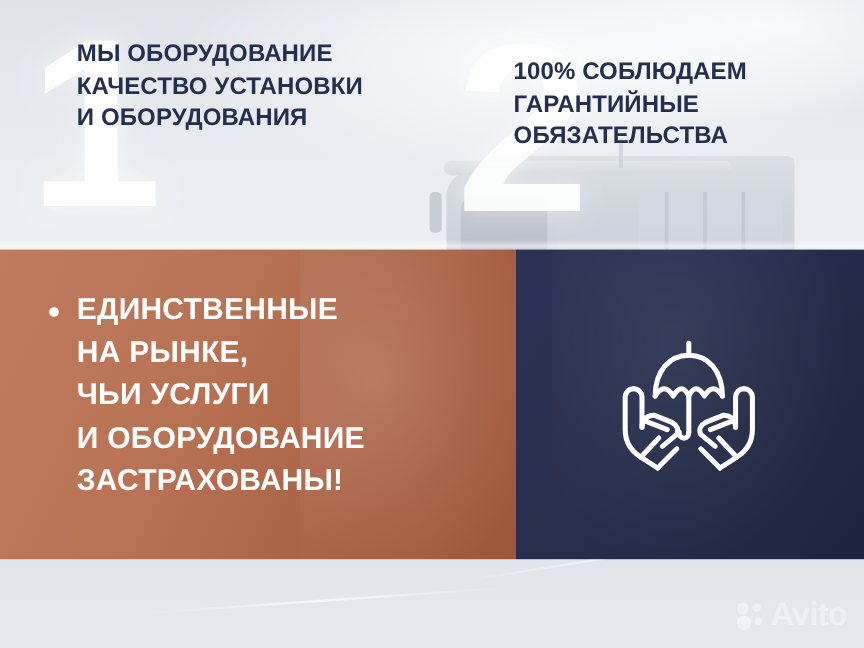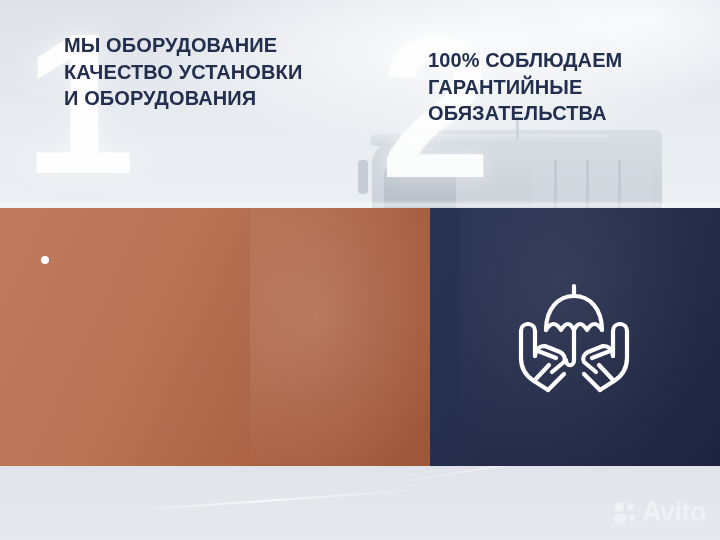--- a/index.html
+++ b/index.html
@@ -281,20 +281,25 @@
 КАЧЕСТВО УСТАНОВКИ
 И ОБОРУДОВАНИЯ</div>
   <div class="headline headline-2">100% СОБЛЮДАЕМ
 ГАРАНТИЙНЫЕ
 ОБЯЗАТЕЛЬСТВА</div>
 
   <div class="panel-orange"></div>
   <div class="panel-navy"></div>
 
   <div class="bullet-dot"></div>
+  <div class="panel-text">ЕДИНСТВЕННЫЕ
+НА РЫНКЕ,
+ЧЬИ УСЛУГИ
+И ОБОРУДОВАНИЕ
+ЗАСТРАХОВАНЫ!</div>
 
   <svg class="insurance-icon" viewBox="0 0 132 124" fill="none">
     <g stroke="#ffffff" stroke-width="4.2" stroke-linecap="round" stroke-linejoin="round" fill="none">
 
       <path d="M38 58 C38 37 50 24 66 24 C82 24 94 37 94 58"></path>
 
       <path d="M38 58 C43 50 48 50 53 58 C58 50 62 50 66 58 C70 50 74 50 79 58 C84 50 89 50 94 58"></path>
 
       <path d="M66 58 L66 88"></path>
 

